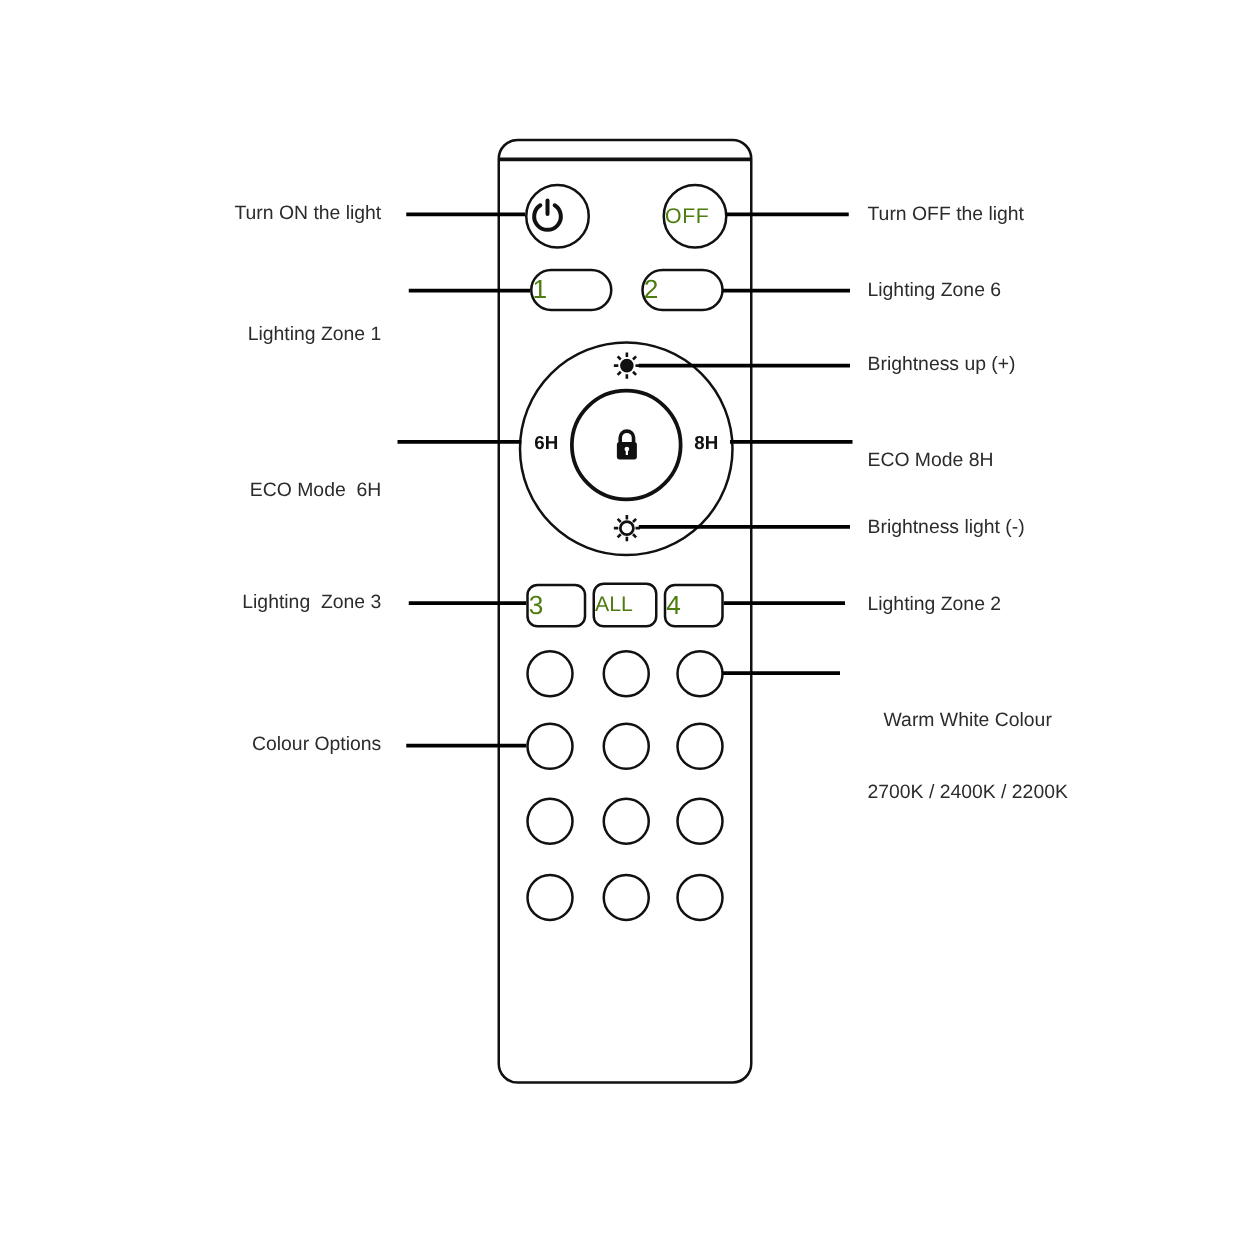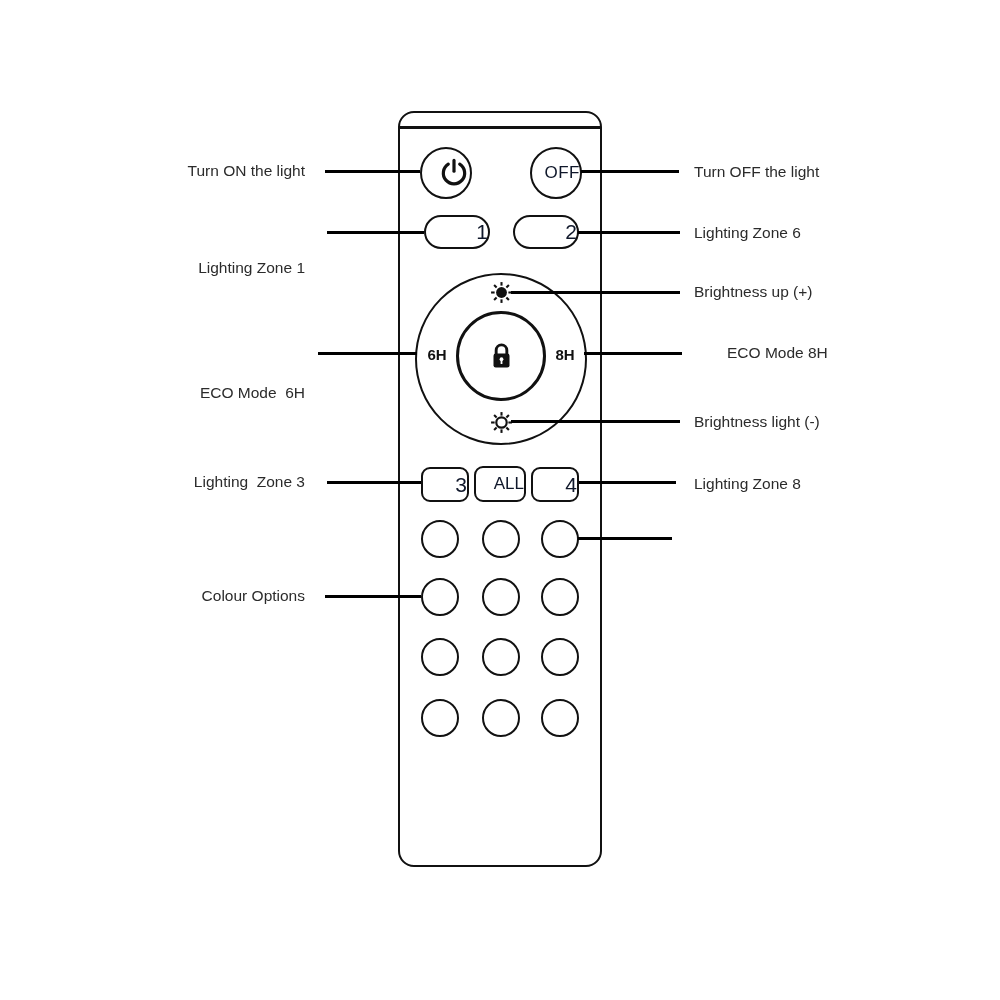--- a/index.html
+++ b/index.html
@@ -9,22 +9,22 @@
   }
   
   .remote{
     position:absolute;left:398px;top:111px;width:204px;height:756px;
     border:2.5px solid #111;border-radius:16px;background:#fff;box-sizing:border-box;
   }
   .top-cap-line{position:absolute;left:0;right:0;top:13px;height:2.5px;background:#111;}
   
   .btn{
     position:absolute;box-sizing:border-box;background:#fff;border:2.5px solid #111;
-    display:flex;align-items:center;justify-content:flex-end;padding:0;margin:0;
-    font-family:"Liberation Sans", sans-serif;color:#0f172a;cursor:pointer;
+    display:flex;align-items:center;justify-content:flex-start;padding:0;margin:0;
+    font-family:"Liberation Sans", sans-serif;color:#4d7c0f;cursor:pointer;
   }
   .circle52{width:52px;height:52px;border-radius:50%;}
   .pill{width:66px;height:34px;border-radius:17px;font-size:21px;font-weight:500;}
   .sq{height:35px;border-radius:9px;font-size:21px;font-weight:500;}
   .off-text{font-size:17px;font-weight:500;letter-spacing:.5px;}
   .all-text{font-size:17px;font-weight:500;}
   
   .dial-outer{
     position:absolute;left:415px;top:273px;width:172px;height:172px;border-radius:50%;
     border:2.5px solid #111;box-sizing:border-box;background:#fff;
@@ -165,17 +165,21 @@
 
   <div class="lbl left" style="top:161px;">Turn ON the light</div>
   <div class="lbl left" style="top:222px;margin-top:36px;">Lighting Zone 1</div>
   <div class="lbl left" style="top:343px;margin-top:40px;">ECO Mode  6H</div>
   <div class="lbl left" style="top:472px;">Lighting  Zone 3</div>
   <div class="lbl left" style="top:586px;">Colour Options</div>
 
   <div class="lbl right" style="top:162px;">Turn OFF the light</div>
   <div class="lbl right" style="top:223px;">Lighting Zone 6</div>
   <div class="lbl right" style="top:282px;">Brightness up (+)</div>
-  <div class="lbl right" style="top:343px;margin-left:33px;">ECO Mode 8H</div>
+  <div class="lbl right" style="top:359px;">ECO Mode 8H</div>
   <div class="lbl right" style="top:412px;">Brightness light (-)</div>
-  <div class="lbl right" style="top:474px;">Lighting Zone 8</div>
+  <div class="lbl right" style="top:474px;">Lighting Zone 2</div>
+  <div class="lbl right" style="top:529px;">
+    <div>Warm White Colour</div>
+    <div>2700K / 2400K / 2200K</div>
+  </div>
 
 </div>
 
 </body></html>

